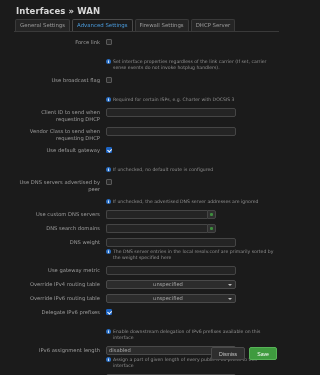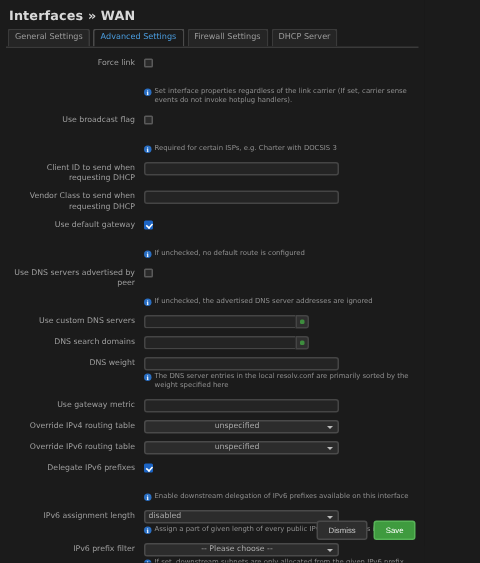--- a/index.html
+++ b/index.html
@@ -7,21 +7,21 @@
     margin: 0; padding: 0;
     width: 283px; height: 375px;
     background: #1b1b1b;
     font-family: "DejaVu Sans", "Liberation Sans", sans-serif;
     overflow: hidden;
   }
   #app {
     width: 283px; height: 364px;
     background: #1b1b1b;
     position: relative;
-    padding: 4px 4px 0 4px;
+    padding: 4px 4px 0 14px;
   }
 
   
   .page-title {
     color: #d8d8d8;
     font-size: 8.5px;
     font-weight: bold;
     padding: 2px 2px 4px 2px;
     letter-spacing: .1px;
   }

